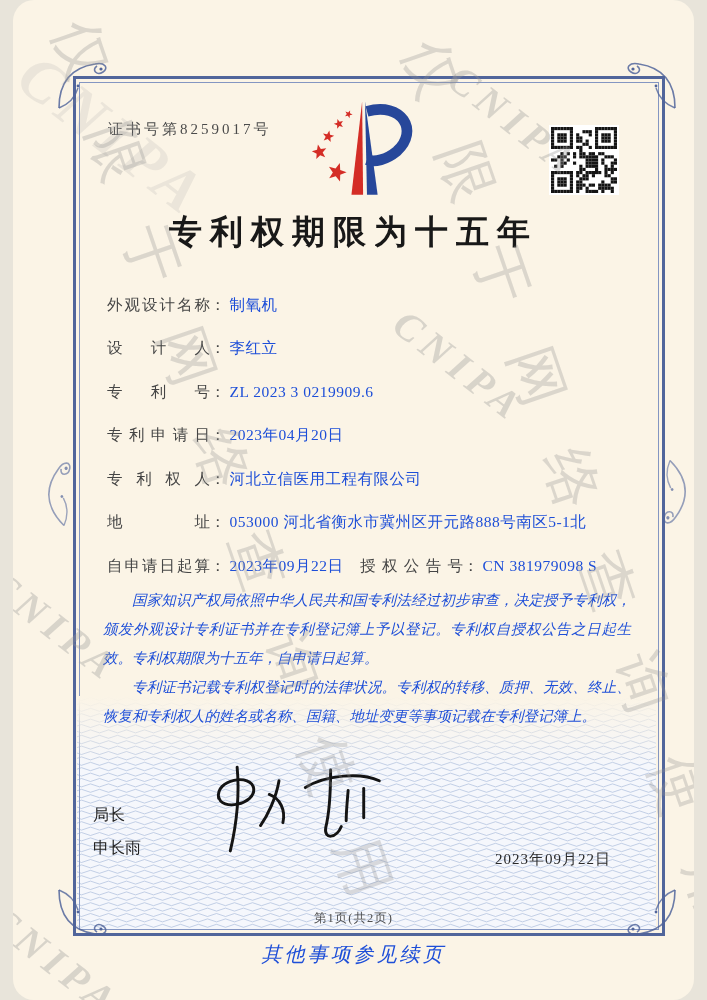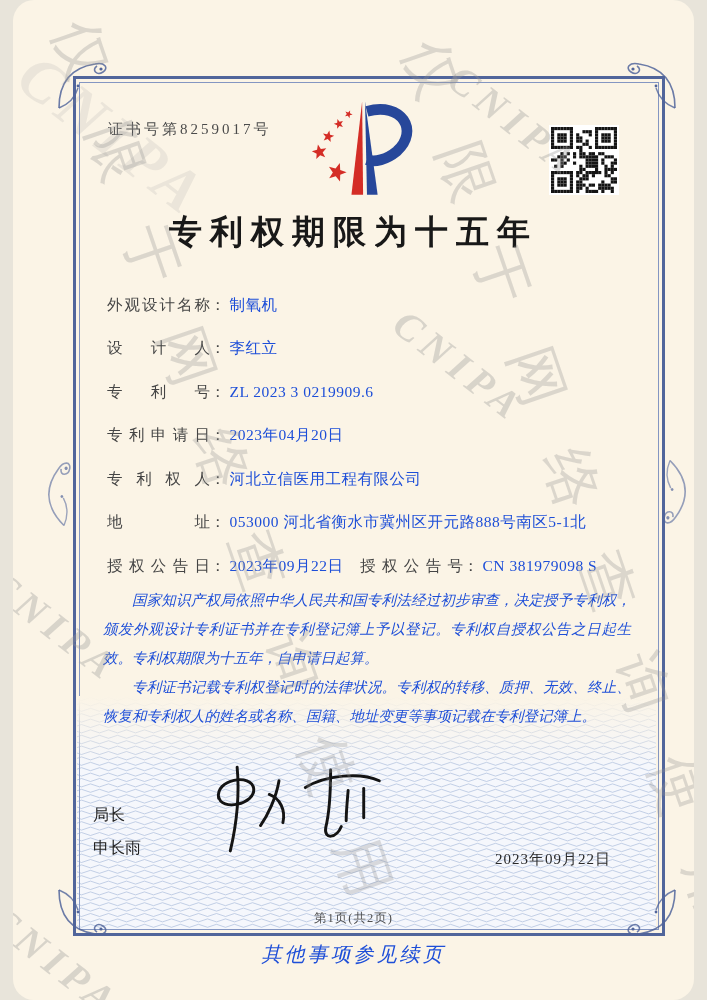--- a/index.html
+++ b/index.html
@@ -438,21 +438,21 @@
           <span class="fcolon">：</span>
         <span class="fval">河北立信医用工程有限公司</span>
       </div>
       <div class="frow">
         <span class="flabel">地址</span>
           <span class="fcolon">：</span>
         <span class="fval">053000 河北省衡水市冀州区开元路888号南区5-1北</span>
       </div>
       <div class="frow">
         <span class="fpair left">
-          <span class="flabel">授权公告日</span>
+          <span class="flabel">自申请日起算</span>
             <span class="fcolon">：</span>
           <span class="fval">2023年09月22日</span>
         </span>
         <span class="fpair">
           <span class="flabel">授权公告号</span>
             <span class="fcolon">：</span>
           <span class="fval">CN 381979098 S</span>
         </span>
       </div>
     </div>

